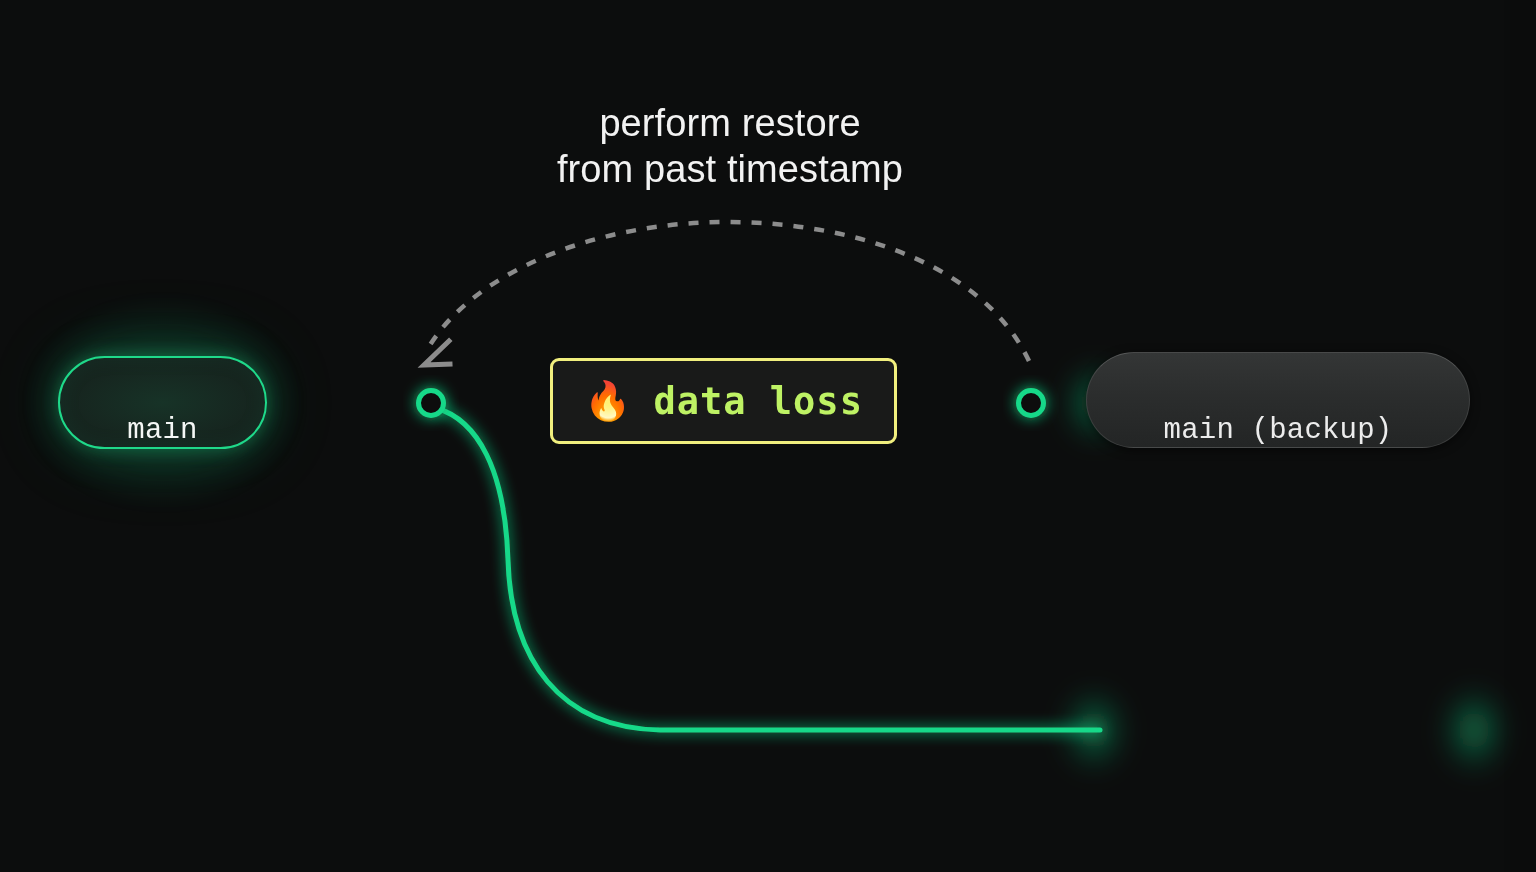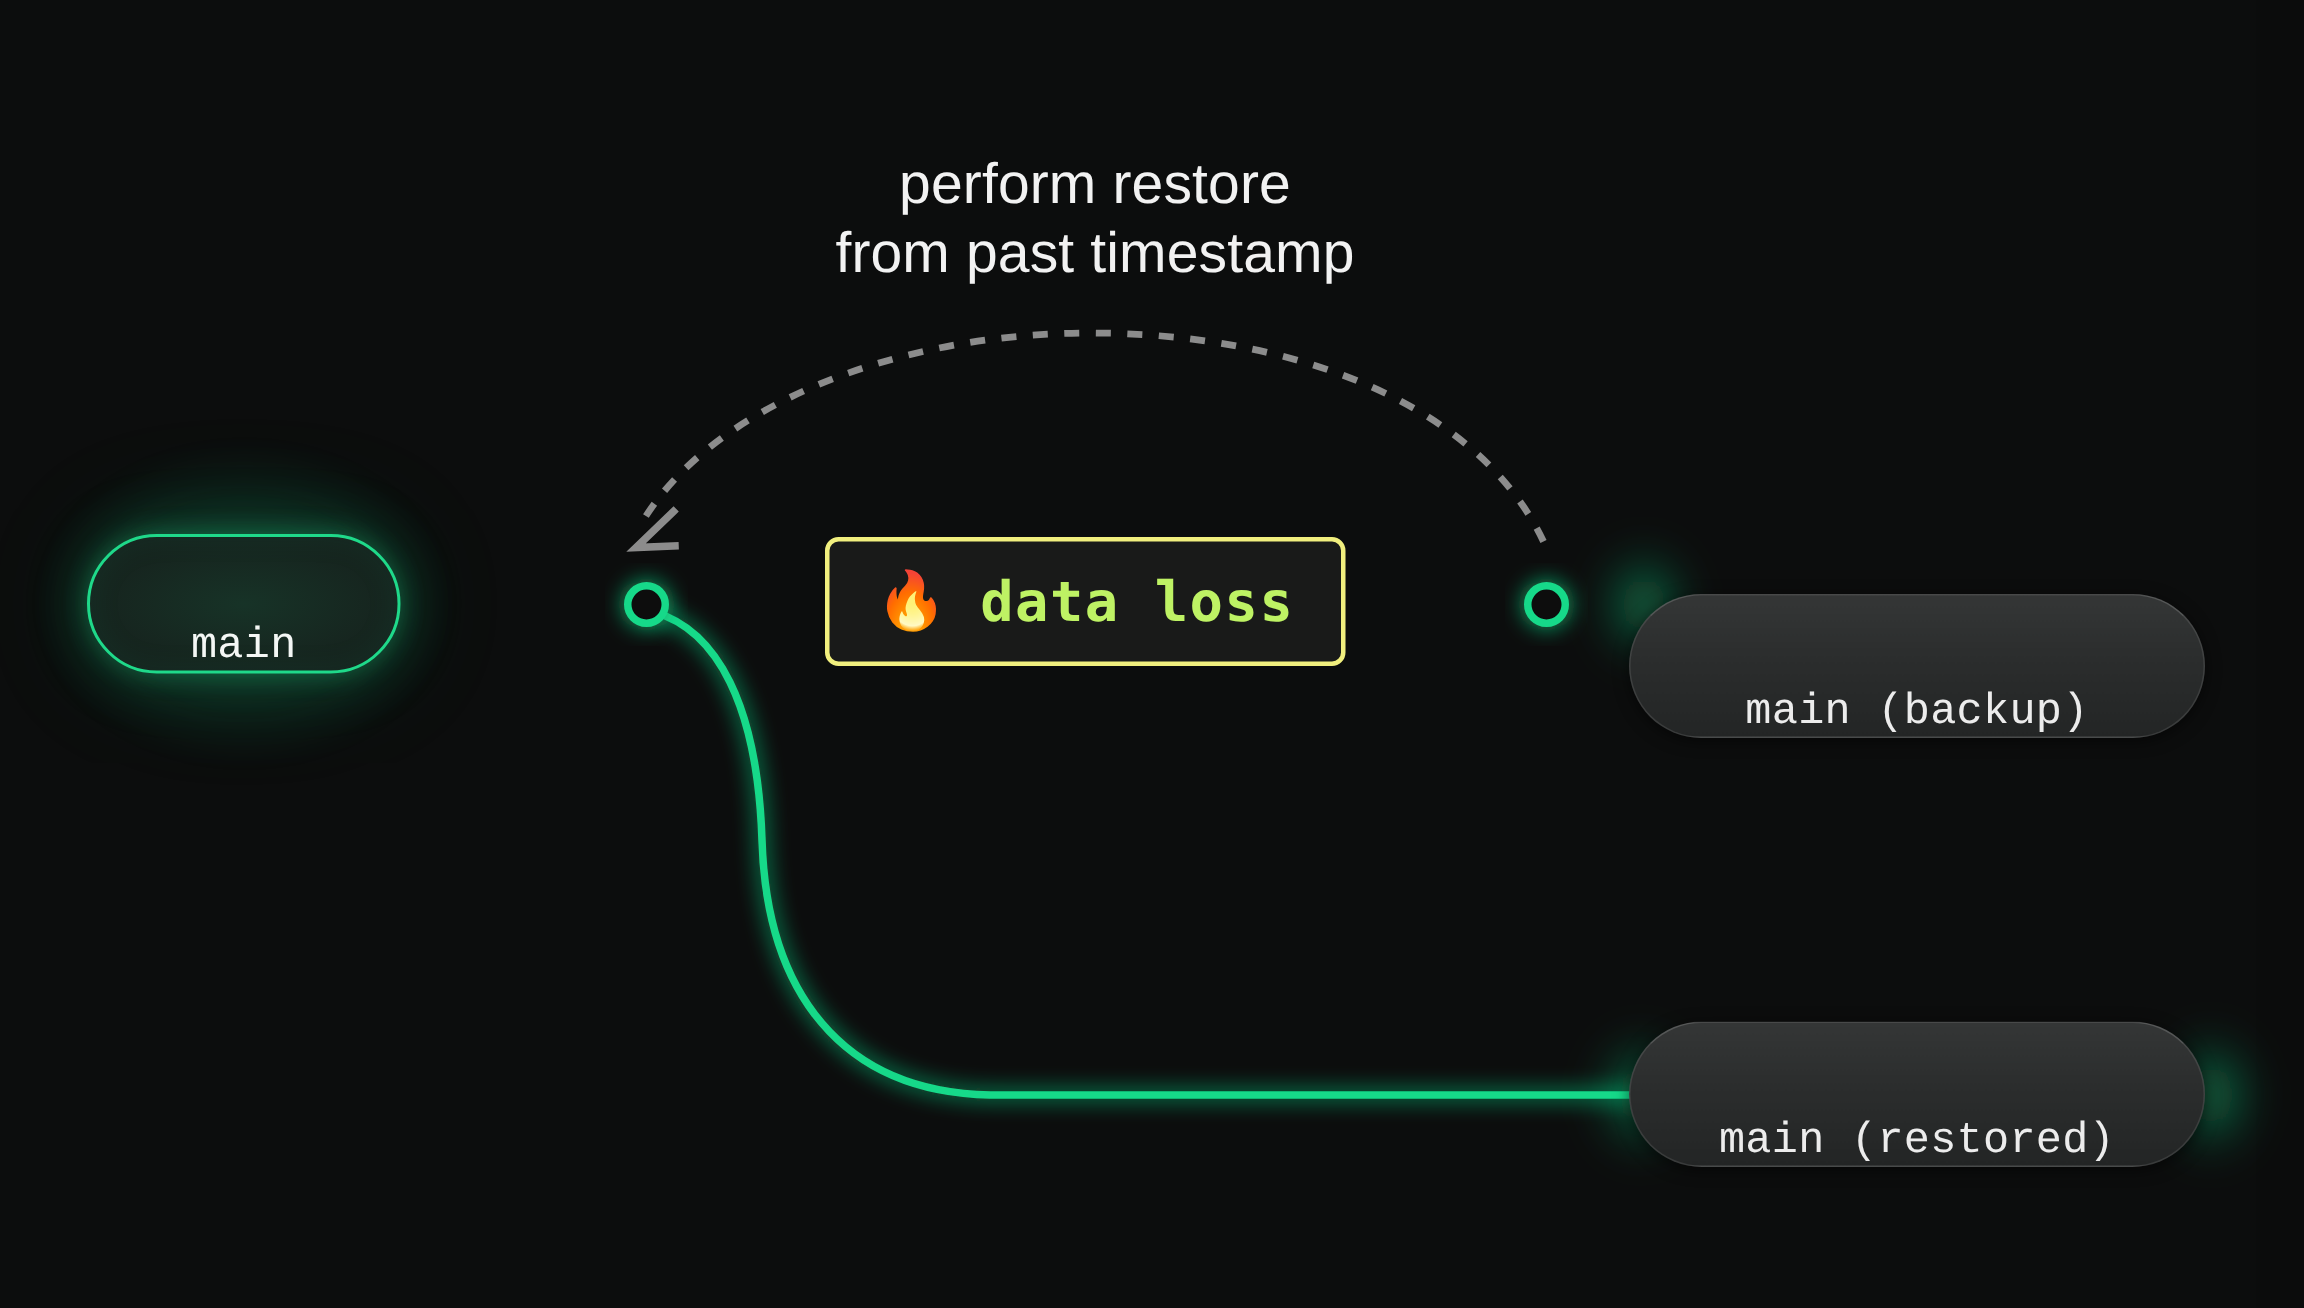--- a/index.html
+++ b/index.html
@@ -101,21 +101,20 @@
     border: 1px solid rgba(255,255,255,0.10);
     border-top-color: rgba(255,255,255,0.17);
     box-shadow: 0 2px 10px rgba(0,0,0,0.55);
     z-index: 6;
   }
   #pill-backup {
     left: 1086px;
     top: 352px;
     width: 384px;
     height: 96px;
-    margin-top: 44px;
   }
   #pill-restored {
     left: 1086px;
     top: 681px;
     width: 384px;
     height: 97px;
   }
 
   
   #box-dataloss {
@@ -211,17 +210,14 @@
 
   <div id="box-dataloss">
     <span id="fire-icon">🔥</span>
     <span id="dataloss-label">data loss</span>
   </div>
 
   <div class="pill pill-gray" id="pill-backup">
     <span>main (backup)</span>
   </div>
 
-  <div class="pill pill-gray" id="pill-restored">
-    <span>main (restored)</span>
-  </div>
 
 </div>
 
 </body></html>

